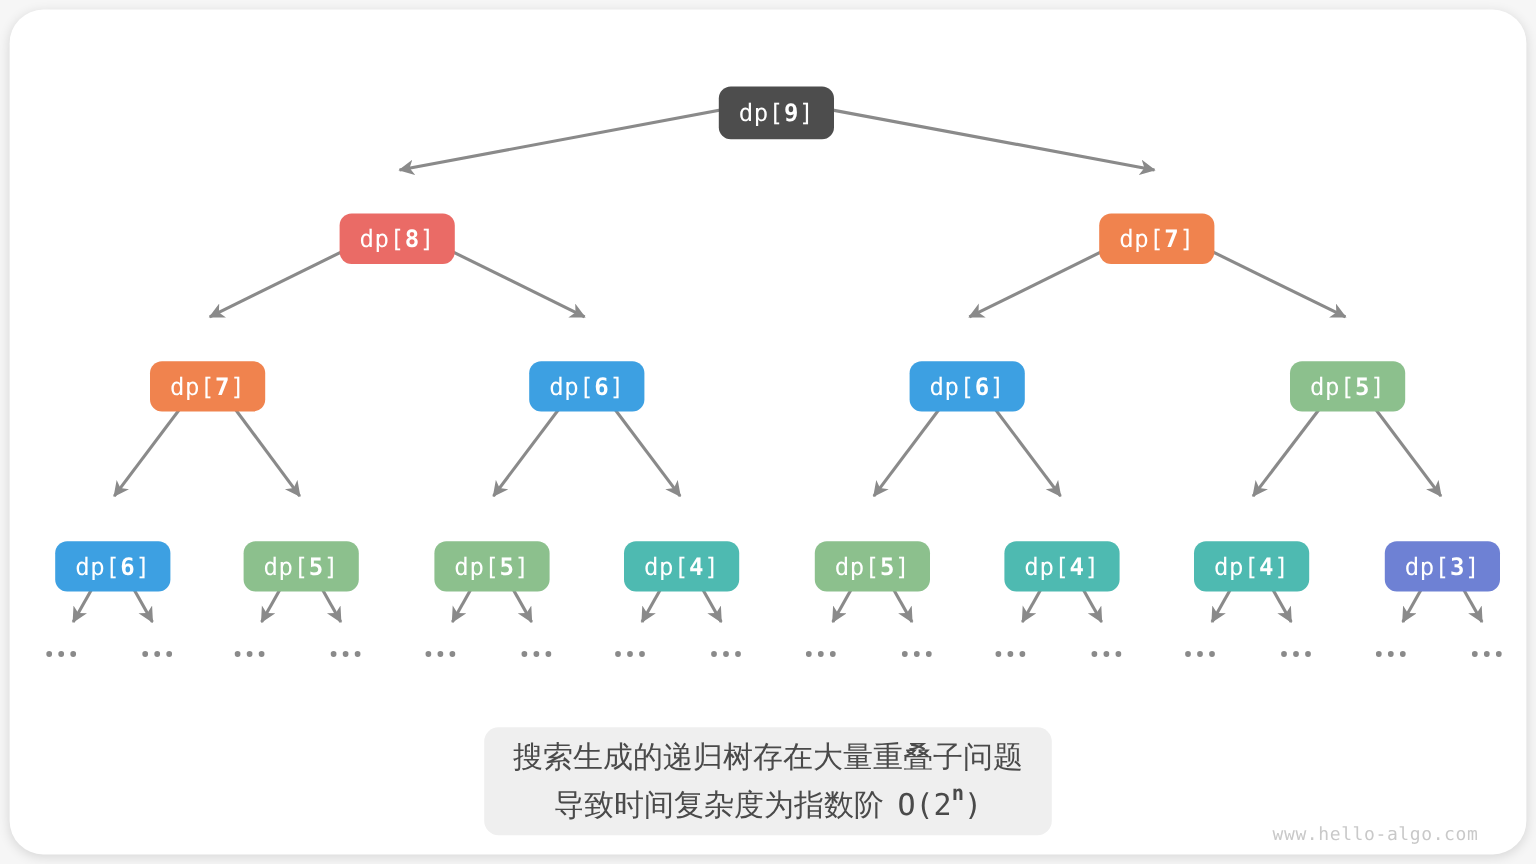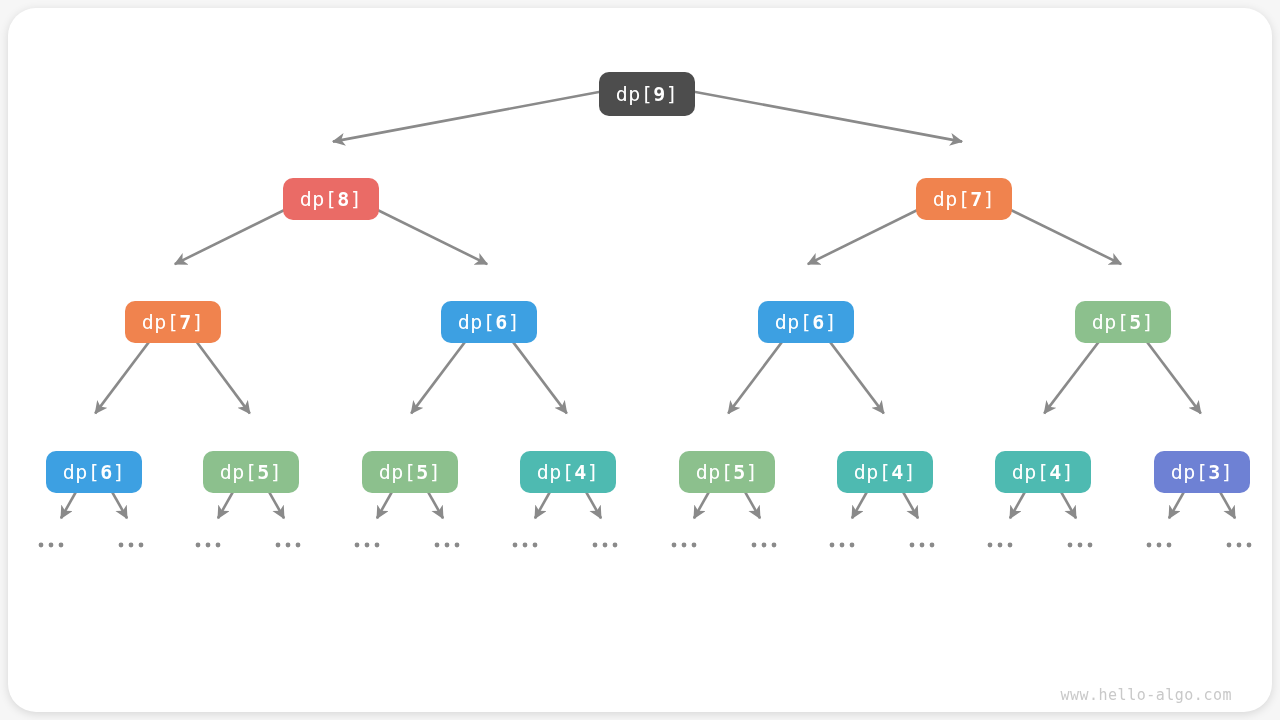--- a/index.html
+++ b/index.html
@@ -248,15 +248,21 @@
         <b>4</b>
         <span>]</span>
       </div>
       <div class="node" style="left: 1146px; top: 411px; width: 96px; height: 42px; background: rgb(110, 129, 212);">
         <span>dp[</span>
         <b>3</b>
         <span>]</span>
       </div>
     </div>
 
+  <div class="caption">
+    <div>搜索生成的递归树存在大量重叠子问题</div>
+    <div>
+      <span>导致时间复杂度为指数阶</span><span class="complexity"><span>O(2</span><sup>n</sup><span>)</span></span>
+    </div>
+  </div>
 
   <div class="watermark">www.hello-algo.com</div>
 </div>
 
 </body></html>

